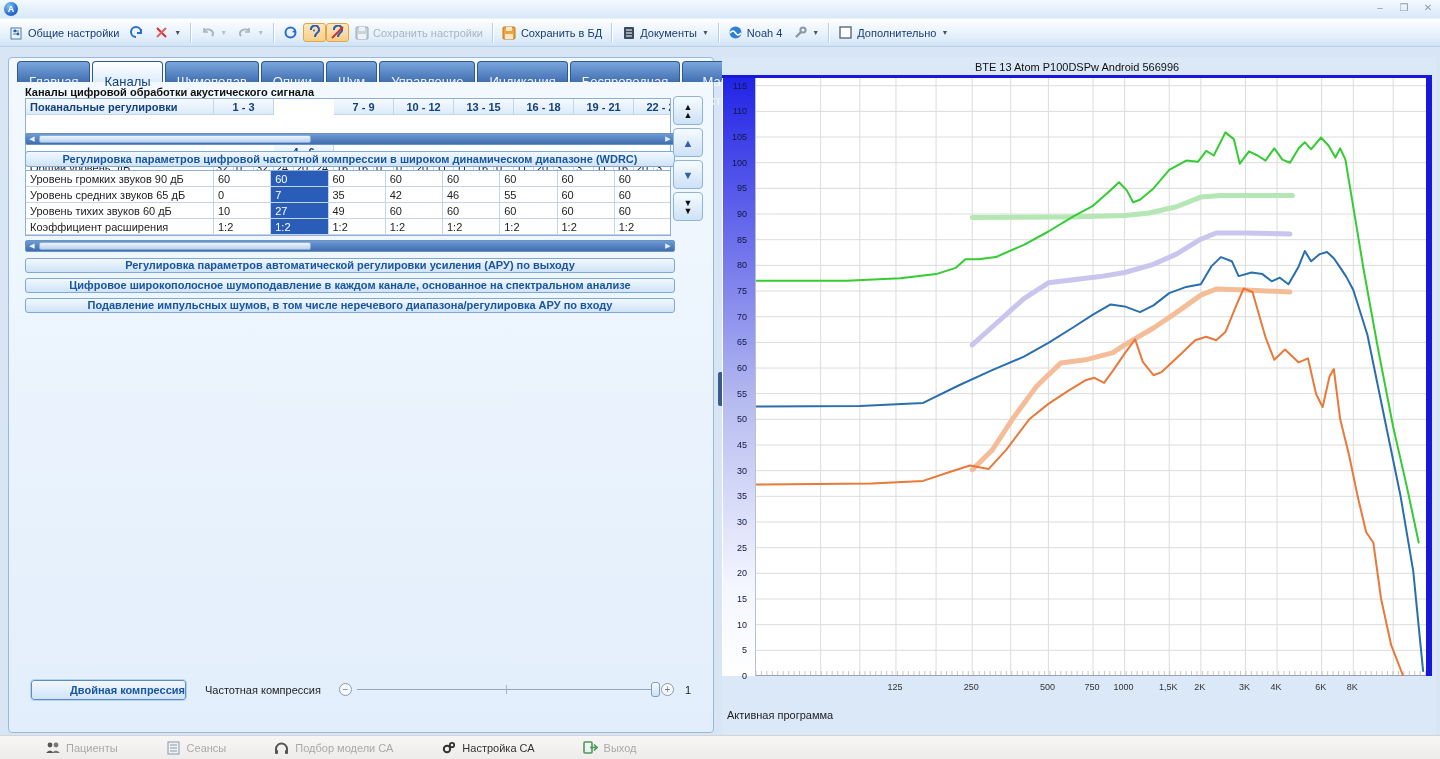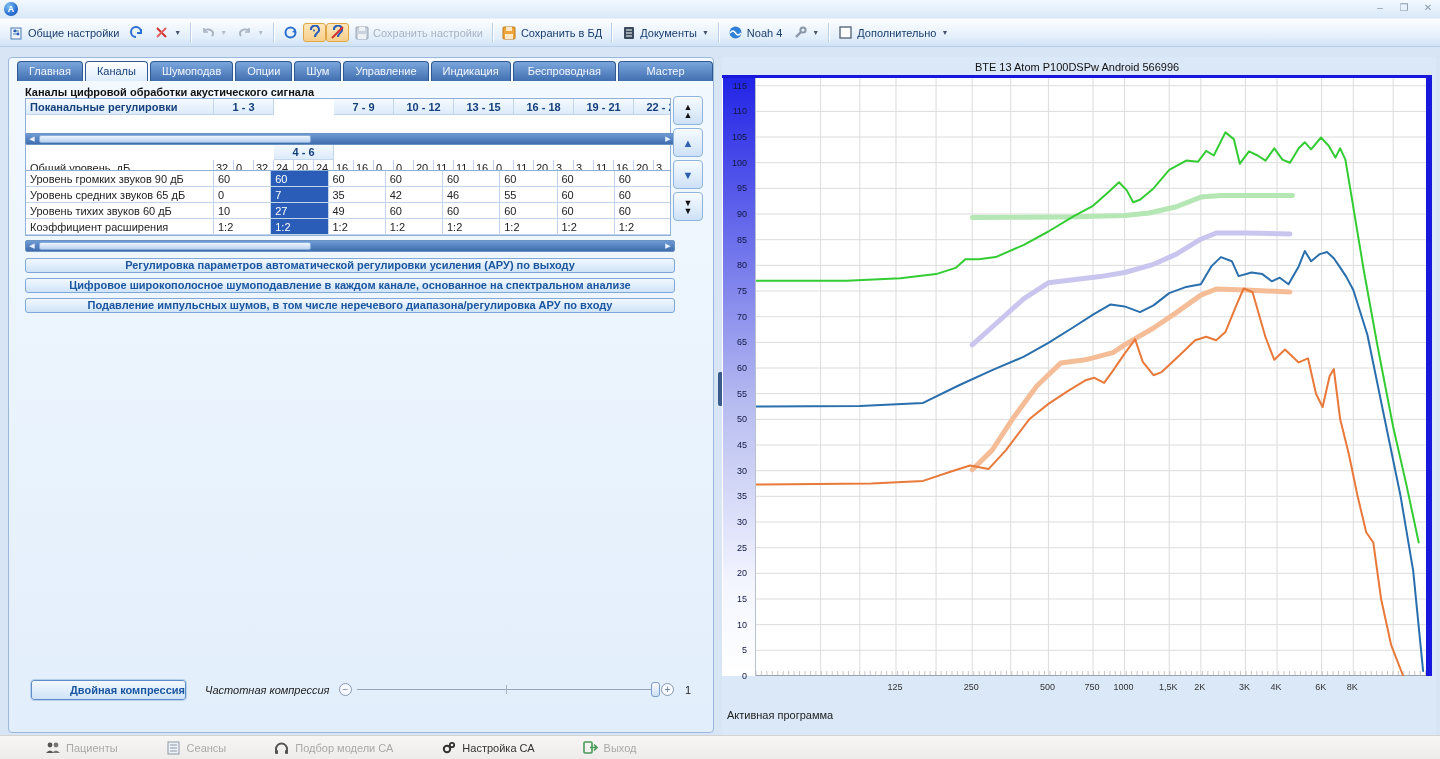--- a/index.html
+++ b/index.html
@@ -33,21 +33,21 @@
   .bottombar { position:absolute; left:0; top:735px; width:1440px; height:24px;
     background:linear-gradient(#f7f6f5,#edecea); border-top:1px solid #d5d4d2;
     display:flex; align-items:center; gap:48px; padding-left:45px; }
   .bb-item { display:flex; align-items:center; gap:6px; color:#333; }
   .bb-item.disabled { color:#a9a9a9; }
 
   
   .left-panel { position:absolute; left:8px; top:57px; width:706px; height:676px;
     background:linear-gradient(#f3f9ff,#e2eefb); border:1px solid #9ab8dc; border-radius:4px; }
   .tabbar { position:absolute; left:8px; top:3px; display:flex; gap:2px; }
-  .tab { height:20px; line-height:19px; padding:0 11px; font-size:11px; color:#f2f7ff;
+  .tab { height:20px; line-height:19px; padding:10px 11px; font-size:13px; color:#f2f7ff;
     background:linear-gradient(#7ba6dd,#416fb0); border:1px solid #30598f; border-bottom:none;
     border-radius:4px 4px 0 0; text-align:center; }
   .tab.active { background:linear-gradient(#ffffff,#ddecfc); color:#16407c; }
   .section-title { position:absolute; left:16px; top:28px; font-weight:bold; color:#111; }
 
   .grid-table { position:absolute; left:16px; background:#fff; border:1px solid #8fb0d4; overflow:hidden; }
   .gt-row { display:flex; }
   .gt-cell { border-right:1px solid #c3d5ea; border-bottom:1px solid #c3d5ea; padding:1px 4px;
     height:16px; line-height:14px; flex:none; overflow:hidden; white-space:nowrap; }
   .gt-head { background:linear-gradient(#f5fafe,#dcebfa); color:#16407c; font-weight:bold; text-align:center; }
@@ -67,21 +67,21 @@
 
   .step-btn { position:absolute; left:664px; width:30px; height:29px;
     background:linear-gradient(#f6fbff,#cde1f6); border:1px solid #8fb4dc; border-radius:4px;
     display:flex; flex-direction:column; align-items:center; justify-content:center; line-height:8px; font-size:9px; }
   .step-btn .dbl { color:#111; } .step-btn .sgl { color:#2f5fae; font-size:11px; }
 
   .footer-row { position:absolute; left:0; top:622px; width:706px; height:26px; }
   .dual-btn { position:absolute; left:22px; top:0; width:155px; height:20px; line-height:18px; text-align:right;
     background:linear-gradient(#f2f8fe,#cfe3f8); border:1px solid #5d8cc6; border-radius:3px;
     outline:1px solid #b7d0ec; color:#1a56a0; font-weight:bold; }
-  .fc-label { position:absolute; left:196px; top:4px; color:#222;font-style:italic; }
+  .fc-label { position:absolute; left:196px; top:4px; color:#222; }
   .slider-minus,.slider-plus { position:absolute; top:3px; width:13px; height:13px; border-radius:50%;
     border:1px solid #8a9ab4; color:#6a7a9a; text-align:center; line-height:11px; font-size:10px; background:#f6f9fd; }
   .slider-minus { left:330px; } .slider-plus { left:652px; }
   .slider-track { position:absolute; left:348px; top:9px; width:300px; height:1px; background:#9aa6b8; }
   .slider-tick { position:absolute; left:497px; top:5px; width:1px; height:9px; background:#aab4c4; }
   .slider-thumb { position:absolute; left:642px; top:2px; width:9px; height:15px; border-radius:3px;
     background:linear-gradient(#f8fbff,#cfe0f4); border:1px solid #7a9cc8; }
   .fc-value { position:absolute; left:676px; top:4px; }
 
   
@@ -310,20 +310,21 @@
         <div class="gt-cell" style="width: 20px; padding: 1px 2px;">20</div>
         <div class="gt-cell" style="width: 20px; padding: 1px 2px;">3</div>
       </div>
     </div>
   <div class="hscroll" style="top:75px; width:650px;">
     <div class="hs-arrow" style="left:0;">◀</div>
     <div class="hs-thumb" style="left:13px; width:272px;"></div>
     <div class="hs-arrow" style="right:0;">▶</div>
   </div>
 
+  <div class="bar-btn" style="top:93px; height:16px; line-height:14px;">Регулировка параметров цифровой частотной компрессии в широком динамическом диапазоне (WDRC)</div>
   <div class="grid-table" id="wdrc-table" style="top:112px; width:646px;">
       <div class="gt-row">
         <div class="gt-cell gt-label">Уровень громких звуков 90 дБ</div>
         <div class="gt-cell" style="width: 57.25px;">60</div>
         <div class="gt-cell gt-sel" style="width: 57.25px;">60</div>
         <div class="gt-cell" style="width: 57.25px;">60</div>
         <div class="gt-cell" style="width: 57.25px;">60</div>
         <div class="gt-cell" style="width: 57.25px;">60</div>
         <div class="gt-cell" style="width: 57.25px;">60</div>
         <div class="gt-cell" style="width: 57.25px;">60</div>

